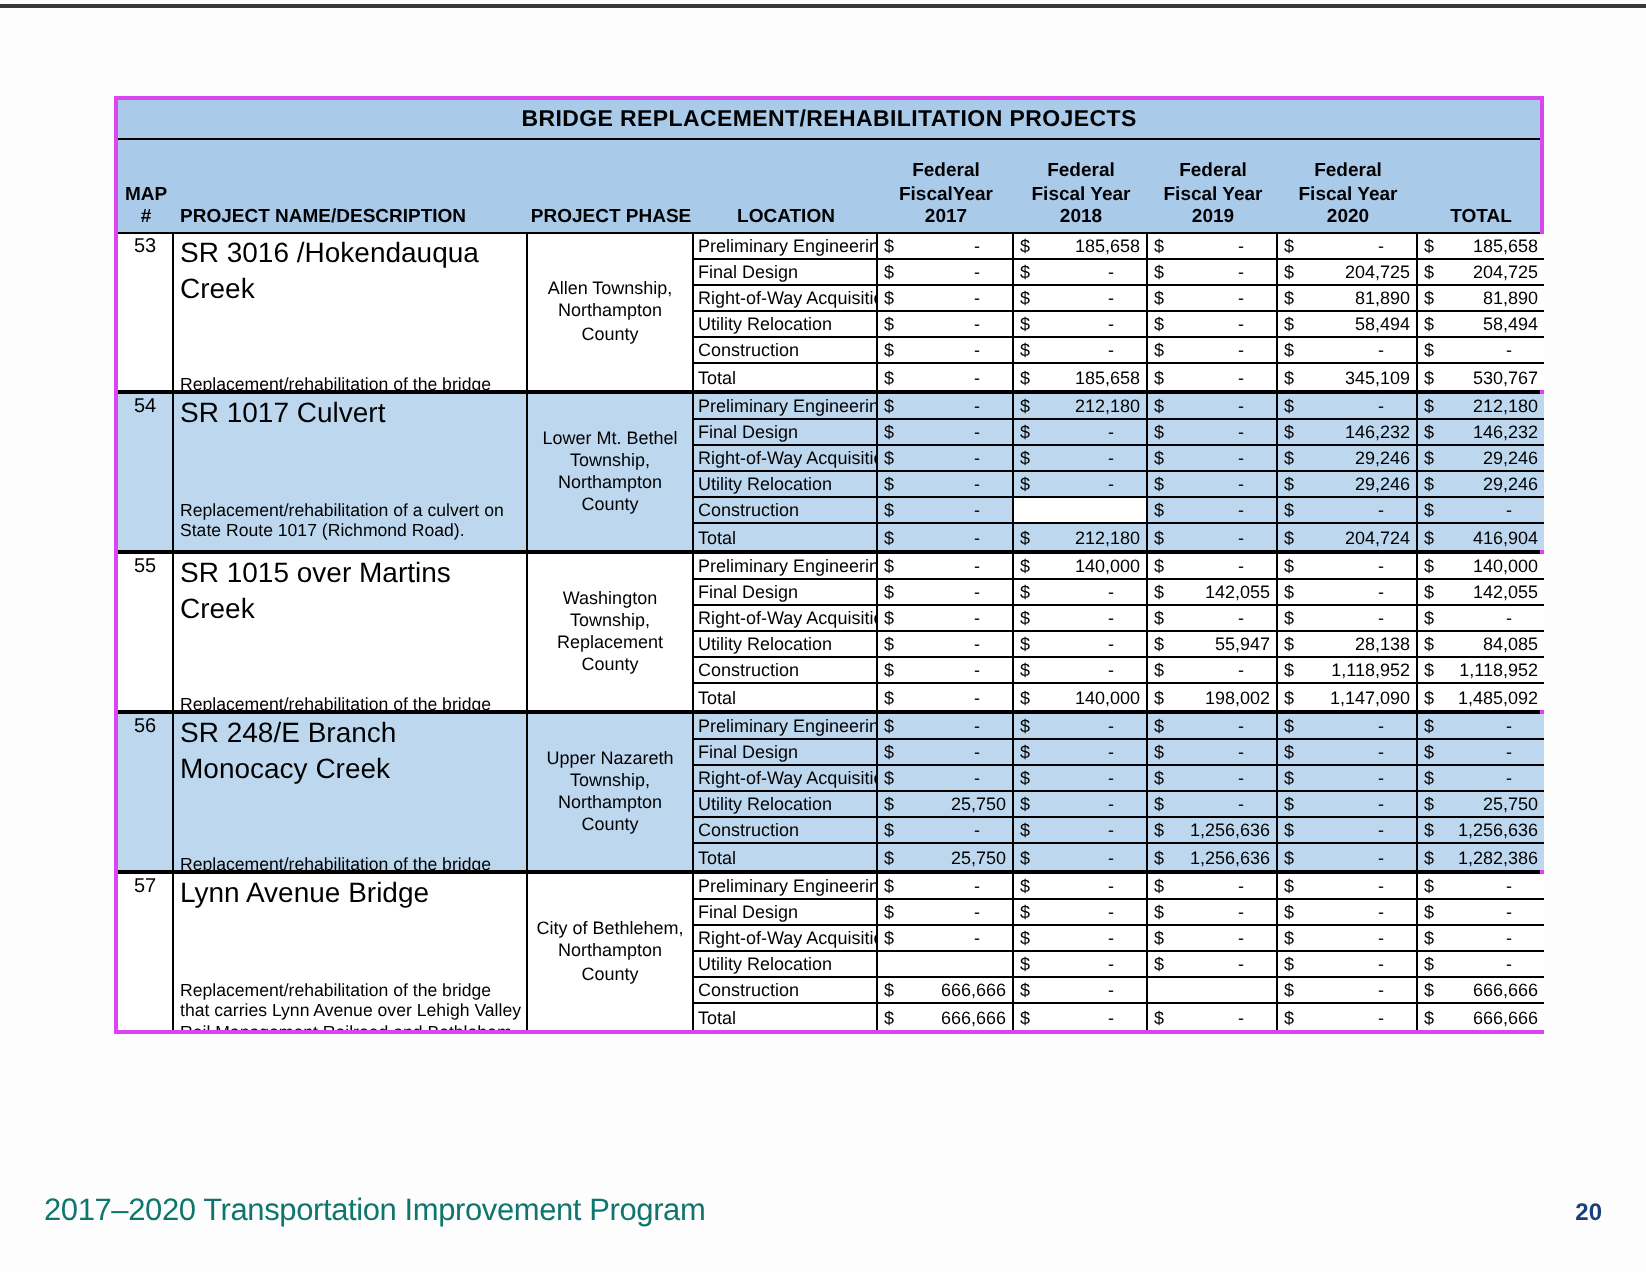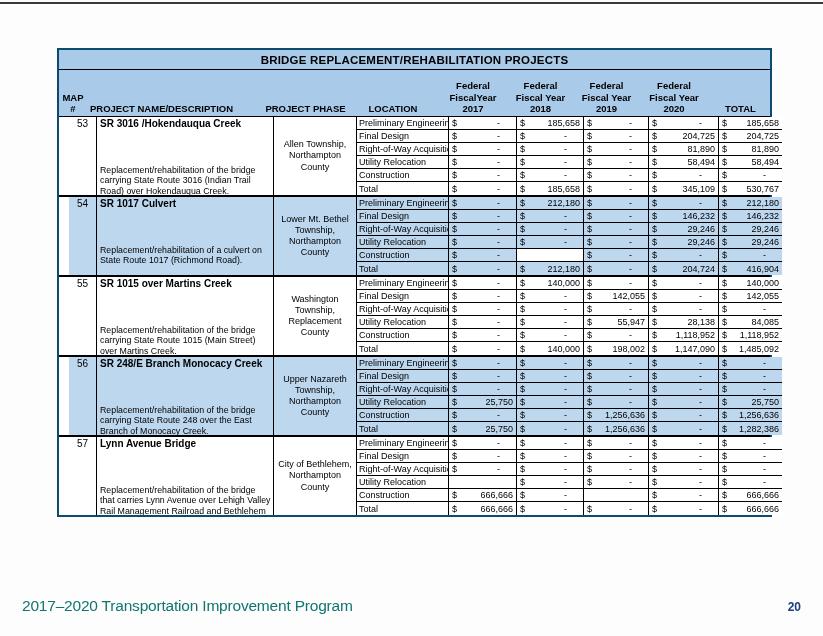--- a/index.html
+++ b/index.html
@@ -5,40 +5,40 @@
   * { margin:0; padding:0; box-sizing:border-box; }
   html,body { background:#e8e8e8; }
   .page {
     position:relative; width:823px; height:636px; background:#fdfdfd;
     font-family:"Liberation Sans", sans-serif; color:#000; overflow:hidden;
   }
   .top-rule { position:absolute; left:0; top:2px; width:823px; height:2px; background:#3a3a3a; }
 
   .table {
     position:absolute; left:57px; top:48px; width:715px;
-    border:2px solid #0c4a6e; background:#c4b5fd;
+    border:2px solid #d946ef; background:#c4b5fd;
   }
   .title-bar {
     height:20px; background:#a9cae9; border-bottom:1px solid #000;
     display:flex; align-items:center; justify-content:center;
     font-size:11.5px; font-weight:bold; letter-spacing:.2px;
   }
   .grid-cols { display:grid; grid-template-columns:28px 177px 83px 92px 68px 67px 65px 70px 63px; }
   .header-row { height:47px; background:#a9cae9; border-bottom:1px solid #000; }
   .h { display:flex; flex-direction:column; justify-content:flex-end; font-weight:bold; font-size:9.5px; line-height:1.18; padding-bottom:2px;text-align:right; }
   .h.left { align-items:flex-start; padding-left:3px; }
   .h.center { align-items:center; text-align:center; }
 
-  .project { grid-auto-rows:13px; border-top:2px solid #000; background:#fff;padding-left:10px; }
+  .project { grid-auto-rows:13px; border-top:2px solid #000; background:#fff; }
   .project:first-child { border-top:none; }
   .project.shaded .c, .project.shaded .side { background:#bdd7ee; }
   .side { grid-row:1 / span 6; border-right:1px solid #000; overflow:hidden; }
   .map-cell { text-align:center; padding-top:1px; font-size:10px; }
   .desc-cell { padding:1px 2px 0 3px; }
-  .pname { font-weight:bold; font-size:10px; line-height:1.25; }
+  .pname { font-weight:normal; font-size:14px; line-height:1.25; }
   .pdesc { font-size:8.8px; line-height:1.22;margin-top:34px; }
   .loc-cell { display:flex; align-items:center; justify-content:center; text-align:center; font-size:9px; line-height:1.25; padding:0 3px; }
   .c { border-right:1px solid #000; border-bottom:1px solid #000; overflow:hidden; background:#fff; }
   .c.lastrow { border-bottom:none; }
   .c.lastcol { border-right:none; }
   .phase-cell { font-size:9px; display:flex; align-items:center; padding-left:2px; white-space:nowrap; }
   .money { font-size:9px; display:flex; align-items:center; }
   .money .cur { padding-left:3px; }
   .money .val { margin-left:auto; padding-right:3px; }
   .money .val.dash { padding-right:16px; }

